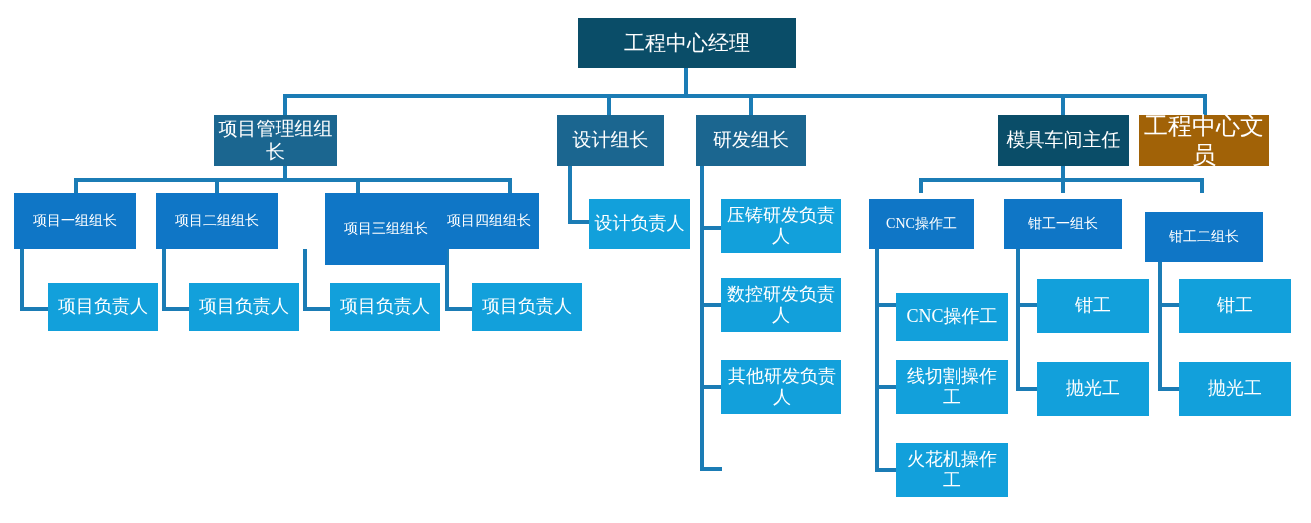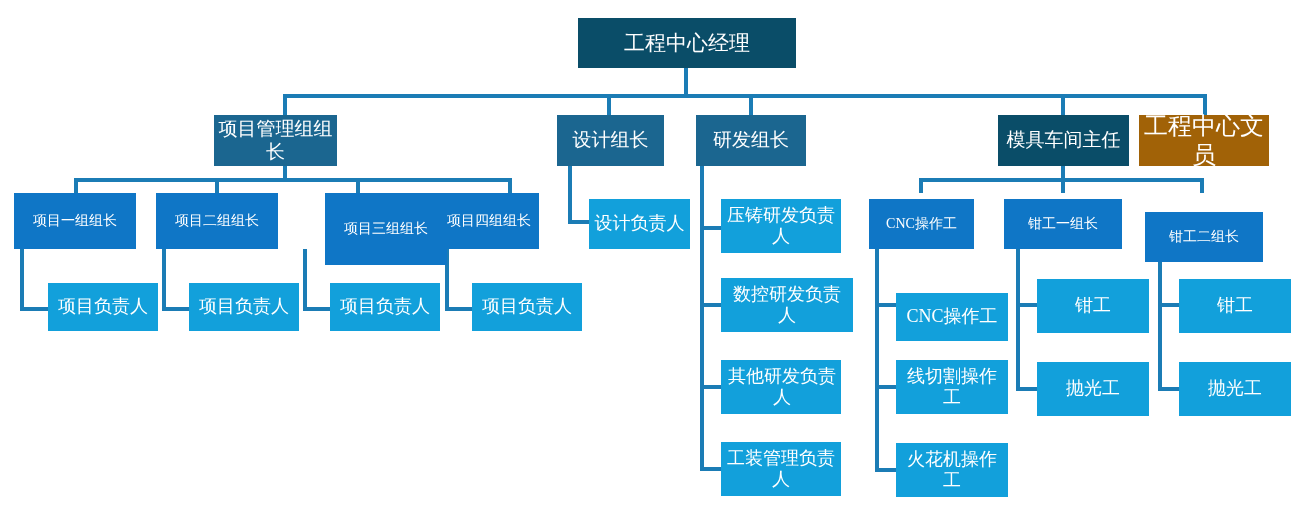--- a/index.html
+++ b/index.html
@@ -88,23 +88,22 @@
   <div class="node lvl-3" style="left:439px;top:193px;width:100px;height:56px;">项目四组组长</div>
 
   <div class="node lvl-4" style="left:48px;top:283px;width:110px;height:48px;">项目负责人</div>
   <div class="node lvl-4" style="left:189px;top:283px;width:110px;height:48px;">项目负责人</div>
   <div class="node lvl-4" style="left:330px;top:283px;width:110px;height:48px;">项目负责人</div>
   <div class="node lvl-4" style="left:472px;top:283px;width:110px;height:48px;">项目负责人</div>
 
   <div class="node lvl-4" style="left:589px;top:199px;width:101px;height:50px;">设计负责人</div>
 
   <div class="node lvl-4" style="left:721px;top:199px;width:120px;height:54px;">压铸研发负责人</div>
-  <div class="node lvl-4" style="left:721px;top:278px;width:132px;height:54px;">数控研发负责人</div>
+  <div class="node lvl-4" style="left:721px;top:278px;width:120px;height:54px;">数控研发负责人</div>
   <div class="node lvl-4" style="left:721px;top:360px;width:120px;height:54px;padding-left:6px;">其他研发负责人</div>
-  <div class="node lvl-4" style="left:721px;top:442px;width:120px;height:54px;">工装管理负责人</div>
 
   <div class="node lvl-3" style="left:869px;top:199px;width:105px;height:50px;">CNC操作工</div>
   <div class="node lvl-4" style="left:896px;top:281px;width:112px;height:48px;margin-top:12px;">CNC操作工</div>
   <div class="node lvl-4" style="left:896px;top:360px;width:112px;height:54px;">线切割操作工</div>
   <div class="node lvl-4" style="left:896px;top:443px;width:112px;height:54px;">火花机操作工</div>
 
   <div class="node lvl-3" style="left:1004px;top:199px;width:118px;height:50px;">钳工一组长</div>
   <div class="node lvl-4" style="left:1037px;top:279px;width:112px;height:54px;">钳工</div>
   <div class="node lvl-4" style="left:1037px;top:362px;width:112px;height:54px;">抛光工</div>
 

